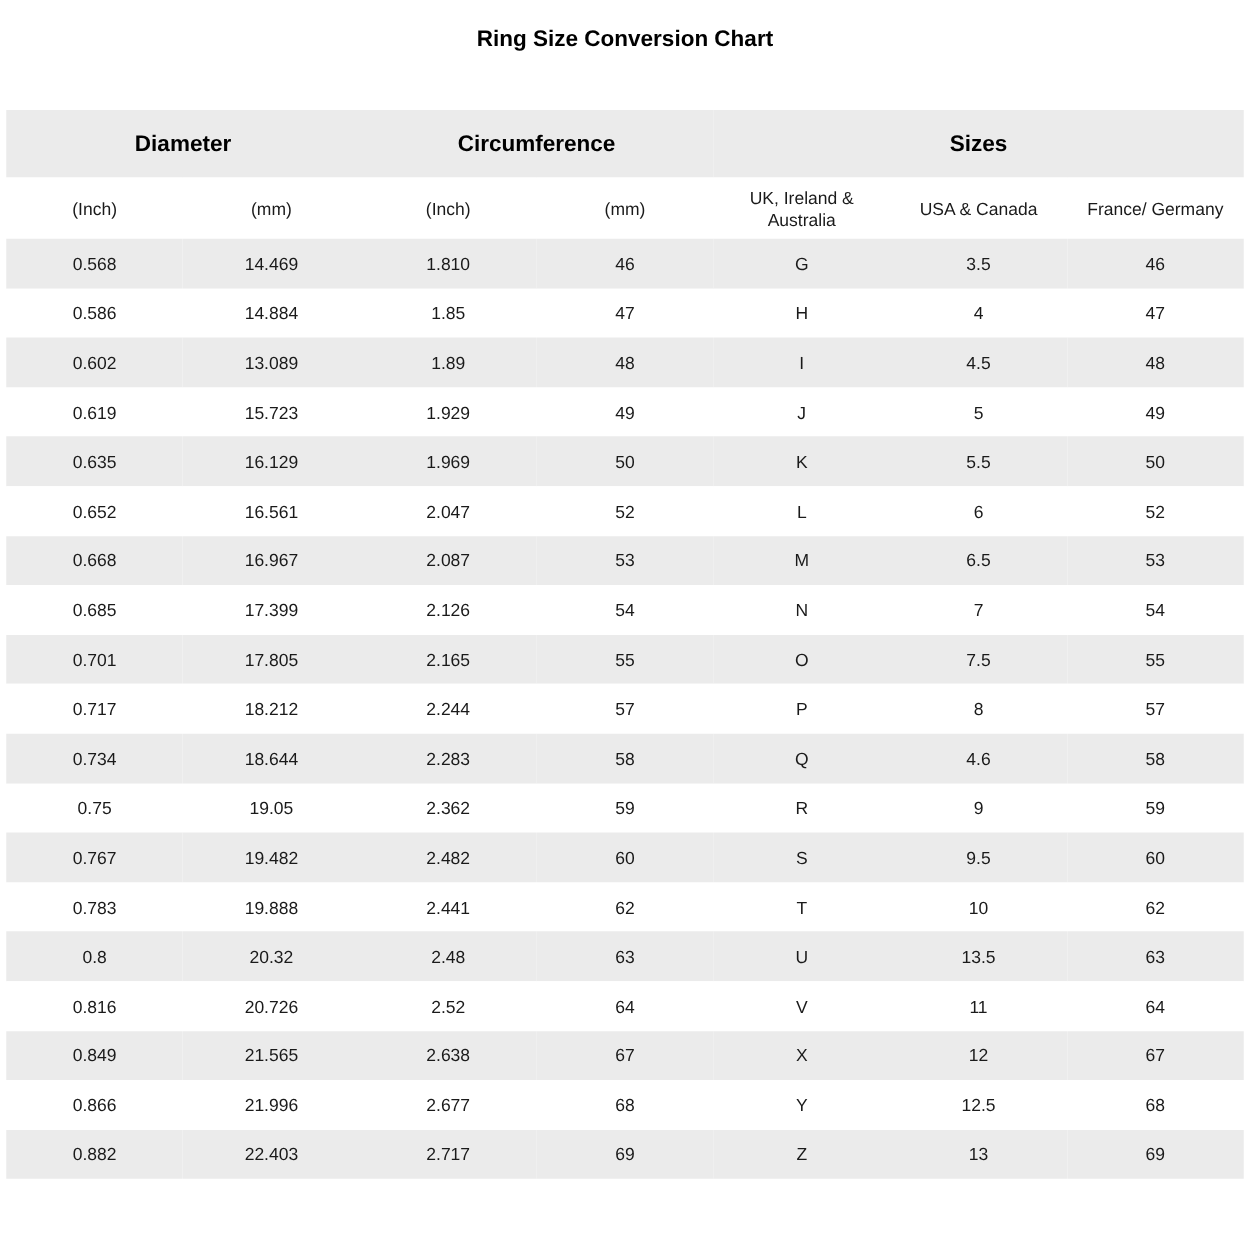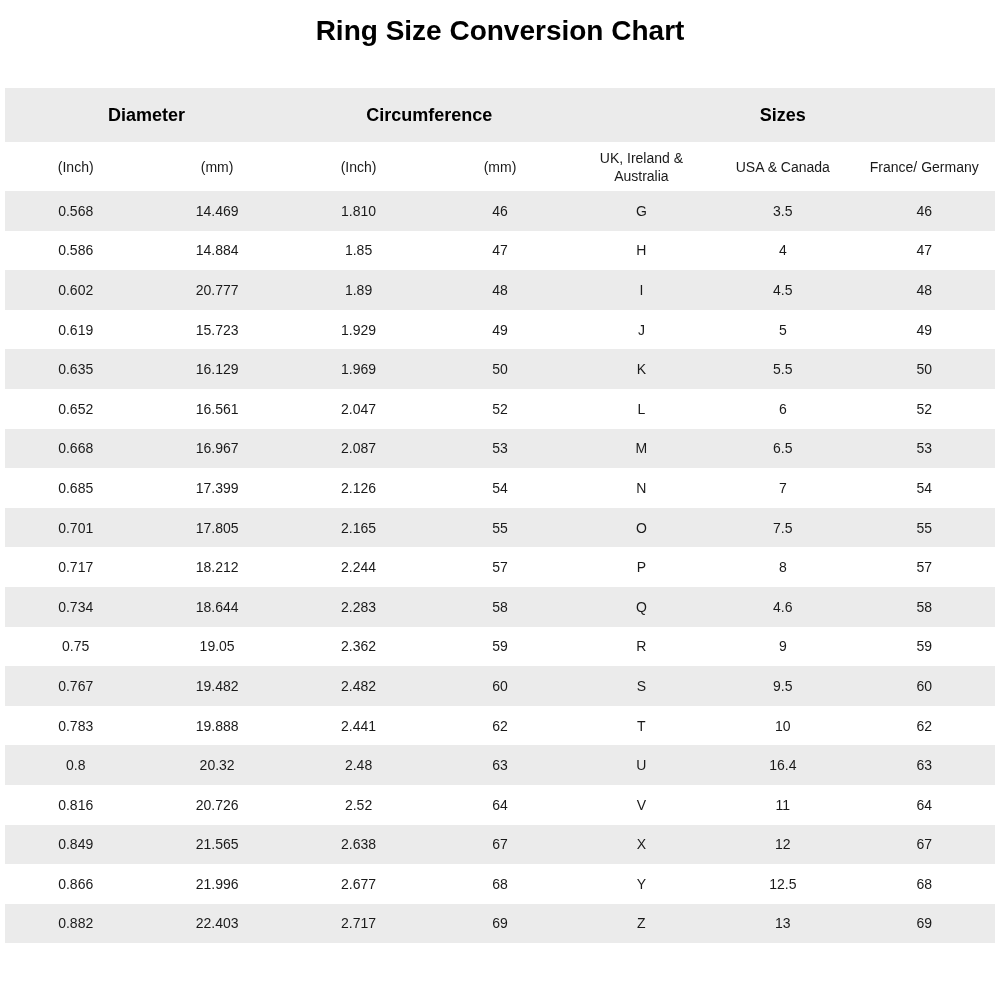--- a/index.html
+++ b/index.html
@@ -8,21 +8,21 @@
     margin: 0; padding: 0;
     width: 1000px;
     background: var(--bg);
     color: var(--text);
     font-family: "Liberation Sans", sans-serif;
   }
   .page { width: 1000px; height: 1000px; overflow: hidden; }
   h1.chart-title {
     margin: 18px 0 0 0;
     text-align: center;
-    font-size: 28px;
+    font-size: 18px;
     line-height: 26px;
     font-weight: bold;
     color: #000;
   }
   .table-wrap { margin: 44px 5px 0 5px; }
   table.conversion-table {
     width: 100%;
     border-collapse: collapse;
     table-layout: fixed;
     text-align: center;
@@ -77,21 +77,21 @@
             <td>0.586</td>
             <td>14.884</td>
             <td>1.85</td>
             <td>47</td>
             <td>H</td>
             <td>4</td>
             <td>47</td>
           </tr>
           <tr>
             <td>0.602</td>
-            <td>20.777</td>
+            <td>13.089</td>
             <td>1.89</td>
             <td>48</td>
             <td>I</td>
             <td>4.5</td>
             <td>48</td>
           </tr>
           <tr>
             <td>0.619</td>
             <td>15.723</td>
             <td>1.929</td>
@@ -189,21 +189,21 @@
             <td>T</td>
             <td>10</td>
             <td>62</td>
           </tr>
           <tr>
             <td>0.8</td>
             <td>20.32</td>
             <td>2.48</td>
             <td>63</td>
             <td>U</td>
-            <td>16.4</td>
+            <td>13.5</td>
             <td>63</td>
           </tr>
           <tr>
             <td>0.816</td>
             <td>20.726</td>
             <td>2.52</td>
             <td>64</td>
             <td>V</td>
             <td>11</td>
             <td>64</td>

